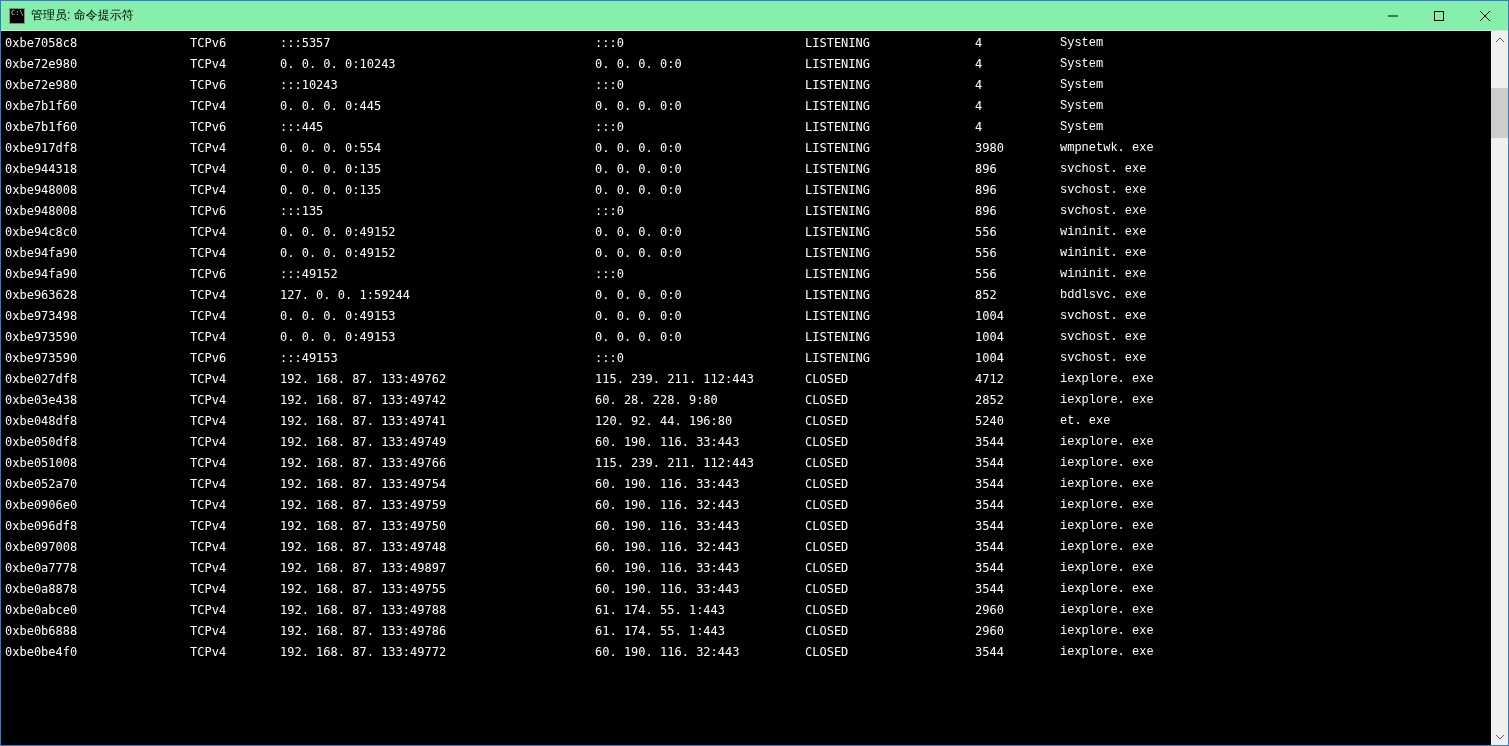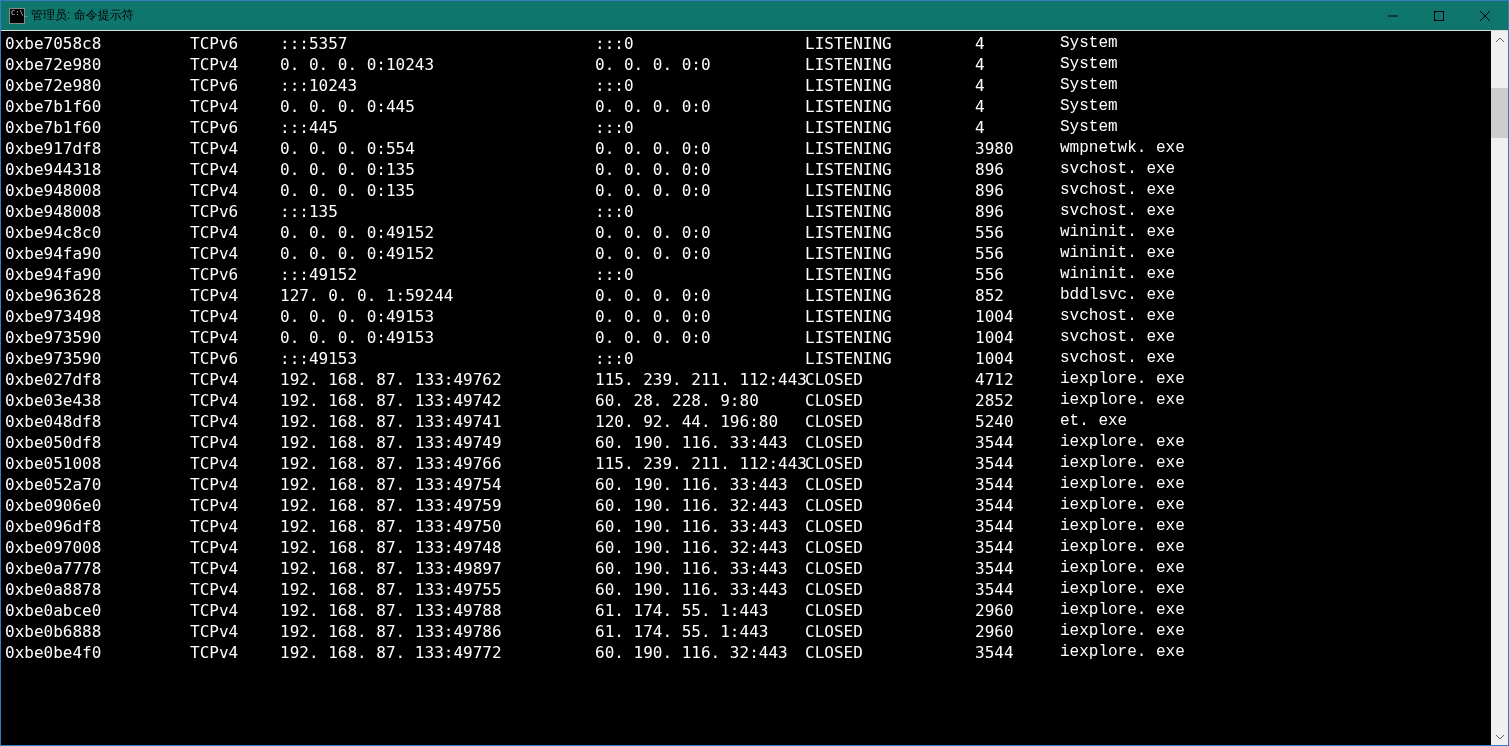--- a/index.html
+++ b/index.html
@@ -6,21 +6,21 @@
   body {
     font-family: "Segoe UI", Tahoma, sans-serif;
     background: #fff;
     width: 1509px;
     height: 746px;
     overflow: hidden;
     border: 1px solid #3a7ac0;
   }
   .titlebar {
     height: 30px;
-    background: #0f766e;
+    background: #86efac;
     display: flex;
     align-items: center;
     border-bottom: 1px solid #ddd;
   }
   .titlebar-icon {
     width: 16px;
     height: 16px;
     margin-left: 8px;
     margin-right: 6px;
     background: #000;
@@ -56,21 +56,21 @@
   }
   .terminal-wrap {
     position: relative;
     height: calc(100% - 30px);
     background: #000;
   }
   .terminal {
     background: #000;
     color: #fff;
     font-family: "NSimSun","SimSun","Consolas",monospace;
-    font-size: 16px;
+    font-size: 12px;
     line-height: 21px;
     padding: 2px 0 4px 4px;
     height: 100%;
     overflow: hidden;
     white-space: pre;
     letter-spacing: 0px;
   }
   .row { display: flex; }
   .c0 { width: 185px; }
   .c1 { width: 90px;  }

